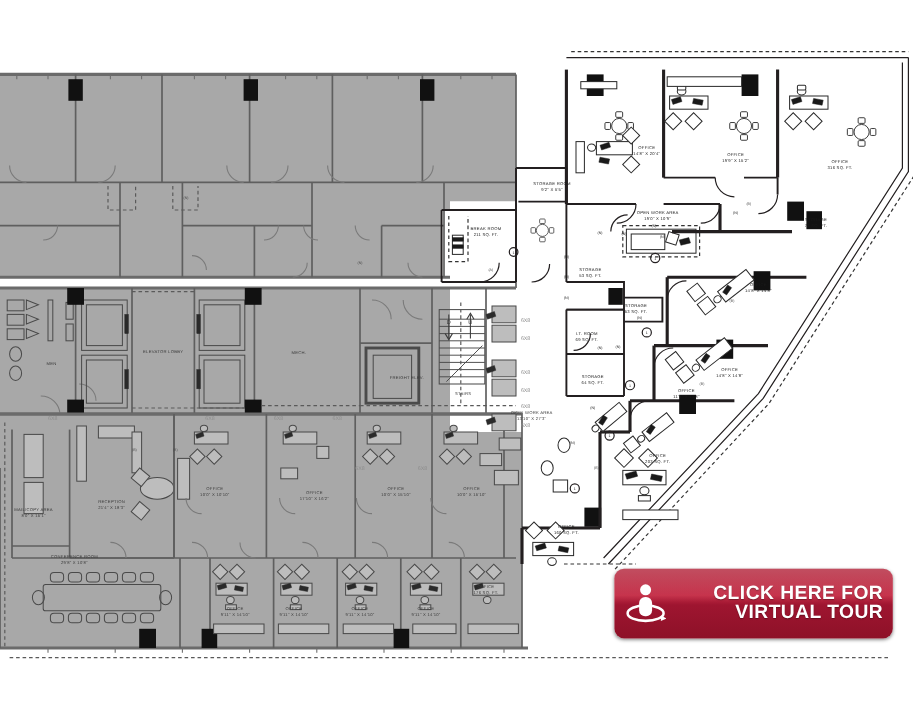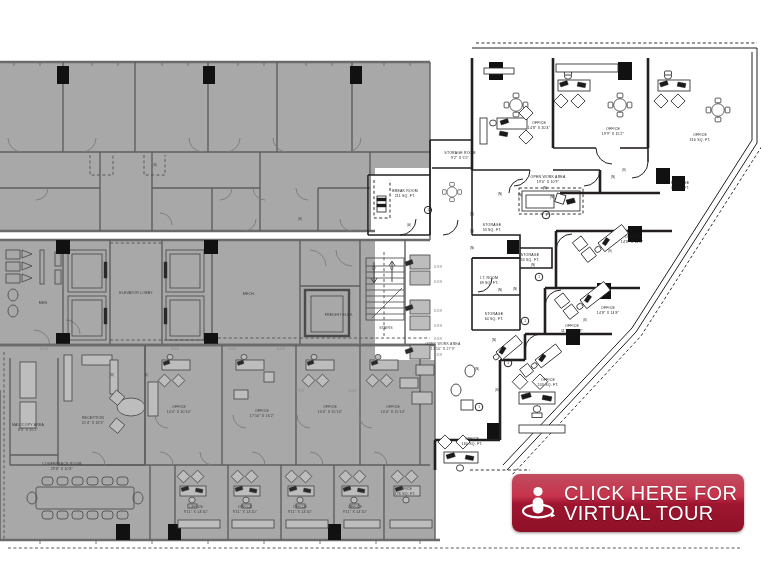--- a/index.html
+++ b/index.html
@@ -10,22 +10,22 @@
   #plan{position:absolute;left:0;top:0;width:761px;height:588px;}
   .vt-btn{position:absolute;left:512px;top:474px;width:232px;height:58px;
           border-radius:8px;cursor:pointer;overflow:hidden;
           background:linear-gradient(to bottom,#b01c33 0%,#c42a44 38%,#9e1530 52%,#8e1128 100%);
           box-shadow:0 1px 3px rgba(0,0,0,.45);
           display:flex;align-items:center;}
   .vt-btn::after{content:"";position:absolute;left:0;top:0;right:0;height:48%;
           background:linear-gradient(to bottom,rgba(255,255,255,.22),rgba(255,255,255,0));
           pointer-events:none;}
   .vt-icon{width:52px;flex:0 0 52px;display:flex;align-items:center;justify-content:center;}
-  .vt-label{flex:1;color:#fff;text-align:left;line-height:1.02;
-            font-size:20px;font-weight:normal;letter-spacing:.4px;
+  .vt-label{flex:1;color:#fff;text-align:right;line-height:1.02;
+            font-size:16px;font-weight:bold;letter-spacing:.4px;
             text-shadow:0 1px 1px rgba(0,0,0,.35);padding-right:8px;}
   .vt-label span{display:block;white-space:nowrap;}
 </style>
 </head>
 <body>
 
 <div id="stage">
 
   <svg id="plan" viewBox="0 0 761 588" xmlns="http://www.w3.org/2000/svg" shape-rendering="geometricPrecision">
     <defs>

